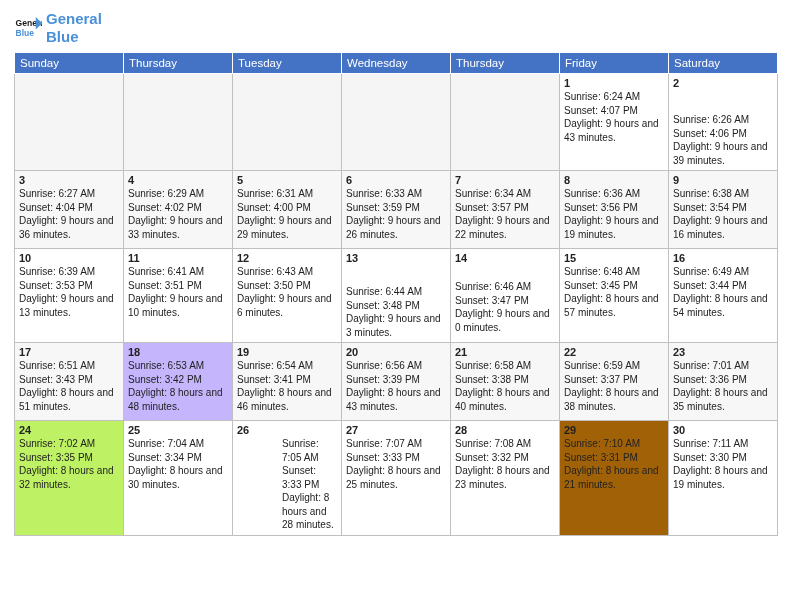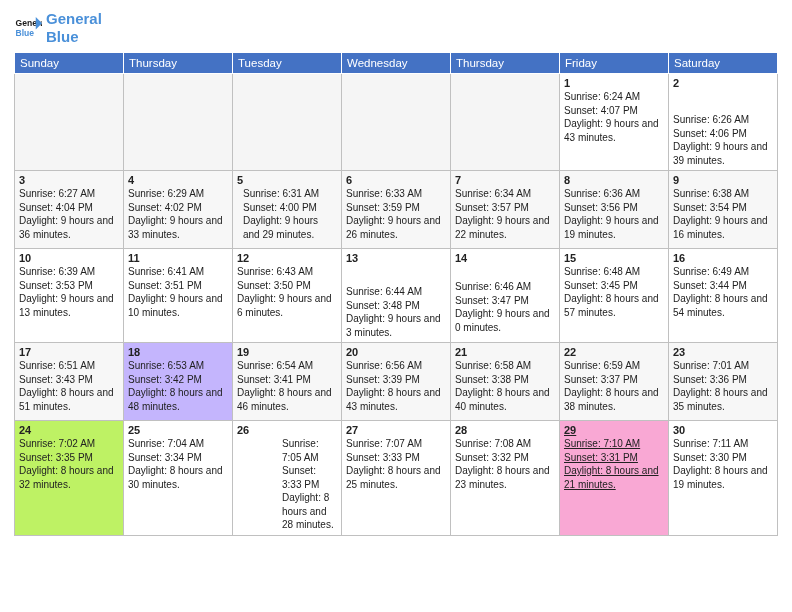--- a/index.html
+++ b/index.html
@@ -155,21 +155,21 @@
 Daylight: 9 hours and 36 minutes.</div>
           </td>
           <td class="shaded" style="background: rgb(247, 247, 247);">
             <span class="day-num">4</span>
             <div class="day-info" style="white-space: pre-line;">Sunrise: 6:29 AM
 Sunset: 4:02 PM
 Daylight: 9 hours and 33 minutes.</div>
           </td>
           <td style="background: rgb(247, 247, 247);">
             <span class="day-num">5</span>
-            <div class="day-info" style="white-space: pre-line; margin-left: 6px;">Sunrise: 6:31 AM
+            <div class="day-info" style="white-space: pre-line;">Sunrise: 6:31 AM
 Sunset: 4:00 PM
 Daylight: 9 hours and 29 minutes.</div>
           </td>
           <td style="background: rgb(247, 247, 247);">
             <span class="day-num">6</span>
             <div class="day-info" style="white-space: pre-line;">Sunrise: 6:33 AM
 Sunset: 3:59 PM
 Daylight: 9 hours and 26 minutes.</div>
           </td>
           <td style="background: rgb(247, 247, 247);">
@@ -303,21 +303,21 @@
             <div class="day-info" style="white-space: pre-line;">Sunrise: 7:07 AM
 Sunset: 3:33 PM
 Daylight: 8 hours and 25 minutes.</div>
           </td>
           <td style="background: rgb(255, 255, 255);">
             <span class="day-num">28</span>
             <div class="day-info" style="white-space: pre-line;">Sunrise: 7:08 AM
 Sunset: 3:32 PM
 Daylight: 8 hours and 23 minutes.</div>
           </td>
-          <td class="shaded" style="background: #f9a8d4; text-decoration: underline;">
+          <td class="shaded" style="background: #a16207;">
             <span class="day-num">29</span>
             <div class="day-info" style="white-space: pre-line;">Sunrise: 7:10 AM
 Sunset: 3:31 PM
 Daylight: 8 hours and 21 minutes.</div>
           </td>
           <td class="shaded" style="background: rgb(255, 255, 255);">
             <span class="day-num">30</span>
             <div class="day-info" style="white-space: pre-line;">Sunrise: 7:11 AM
 Sunset: 3:30 PM
 Daylight: 8 hours and 19 minutes.</div>

